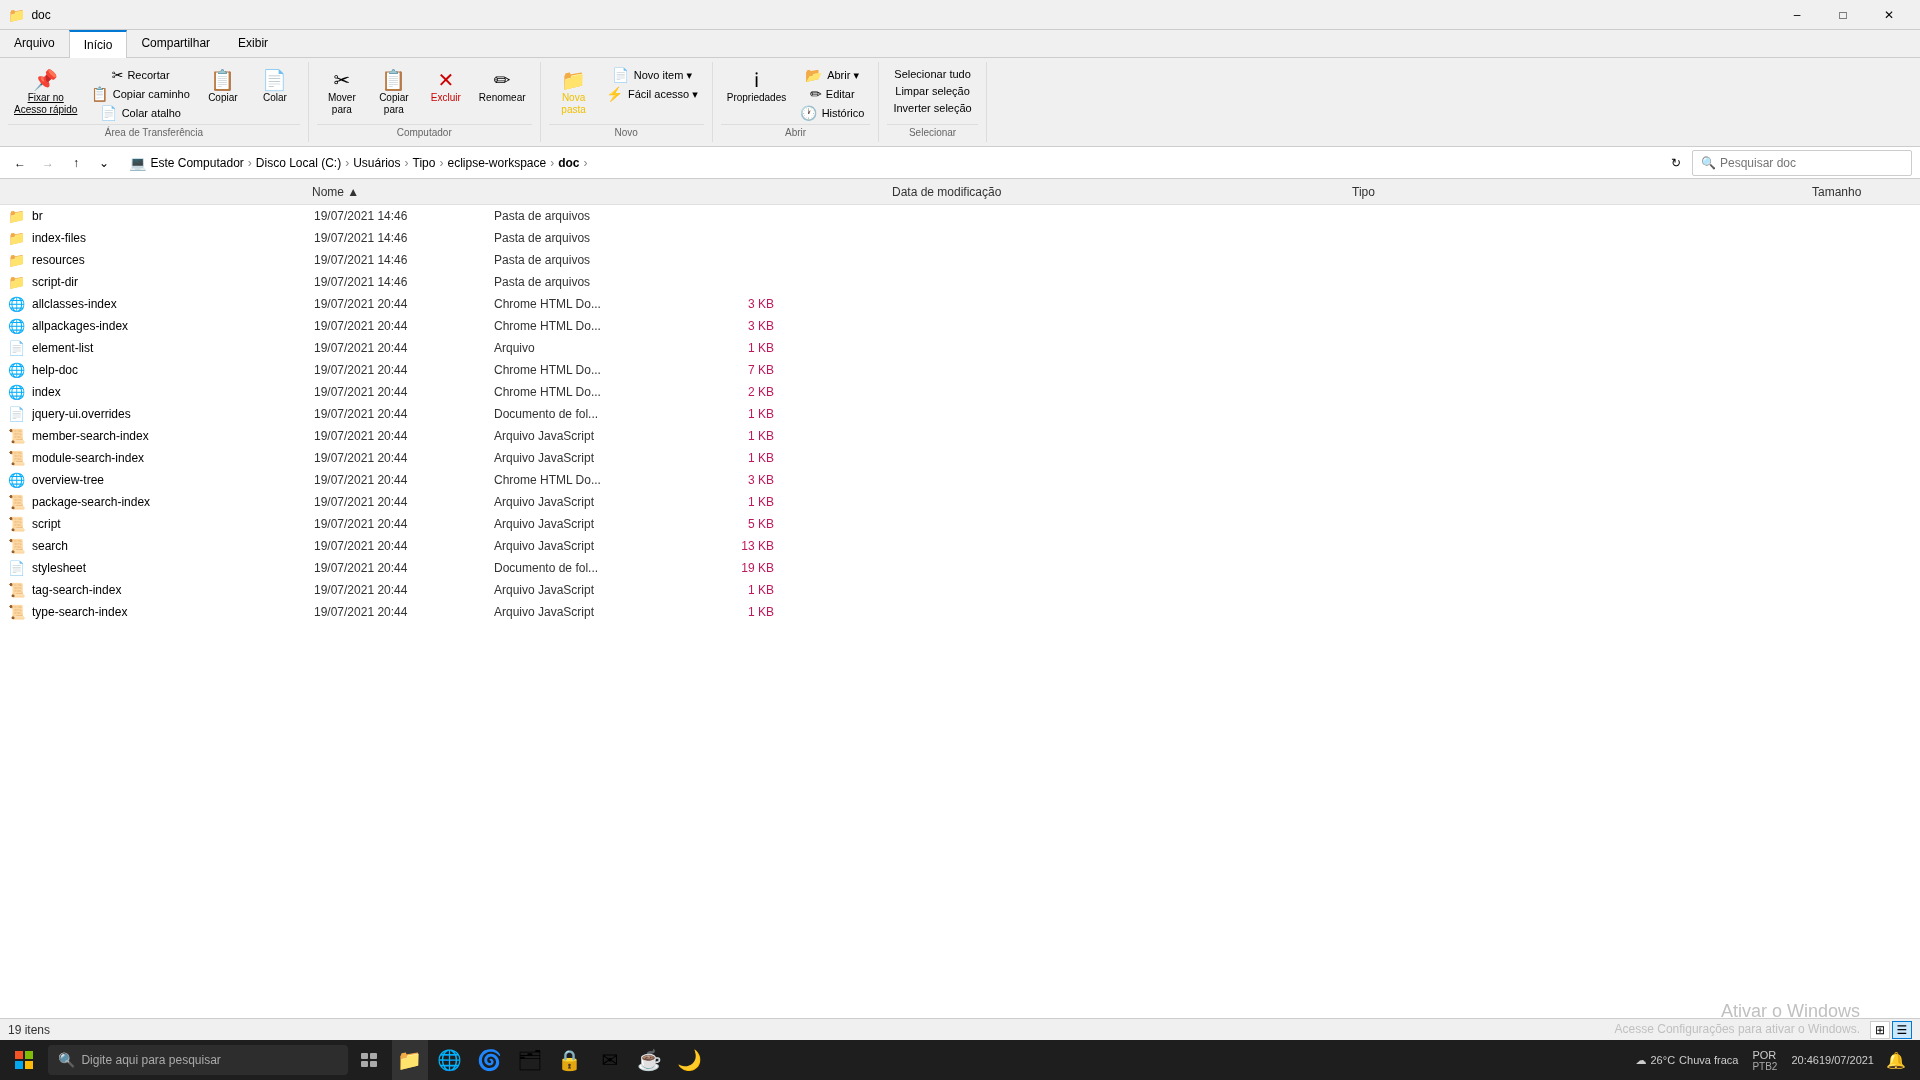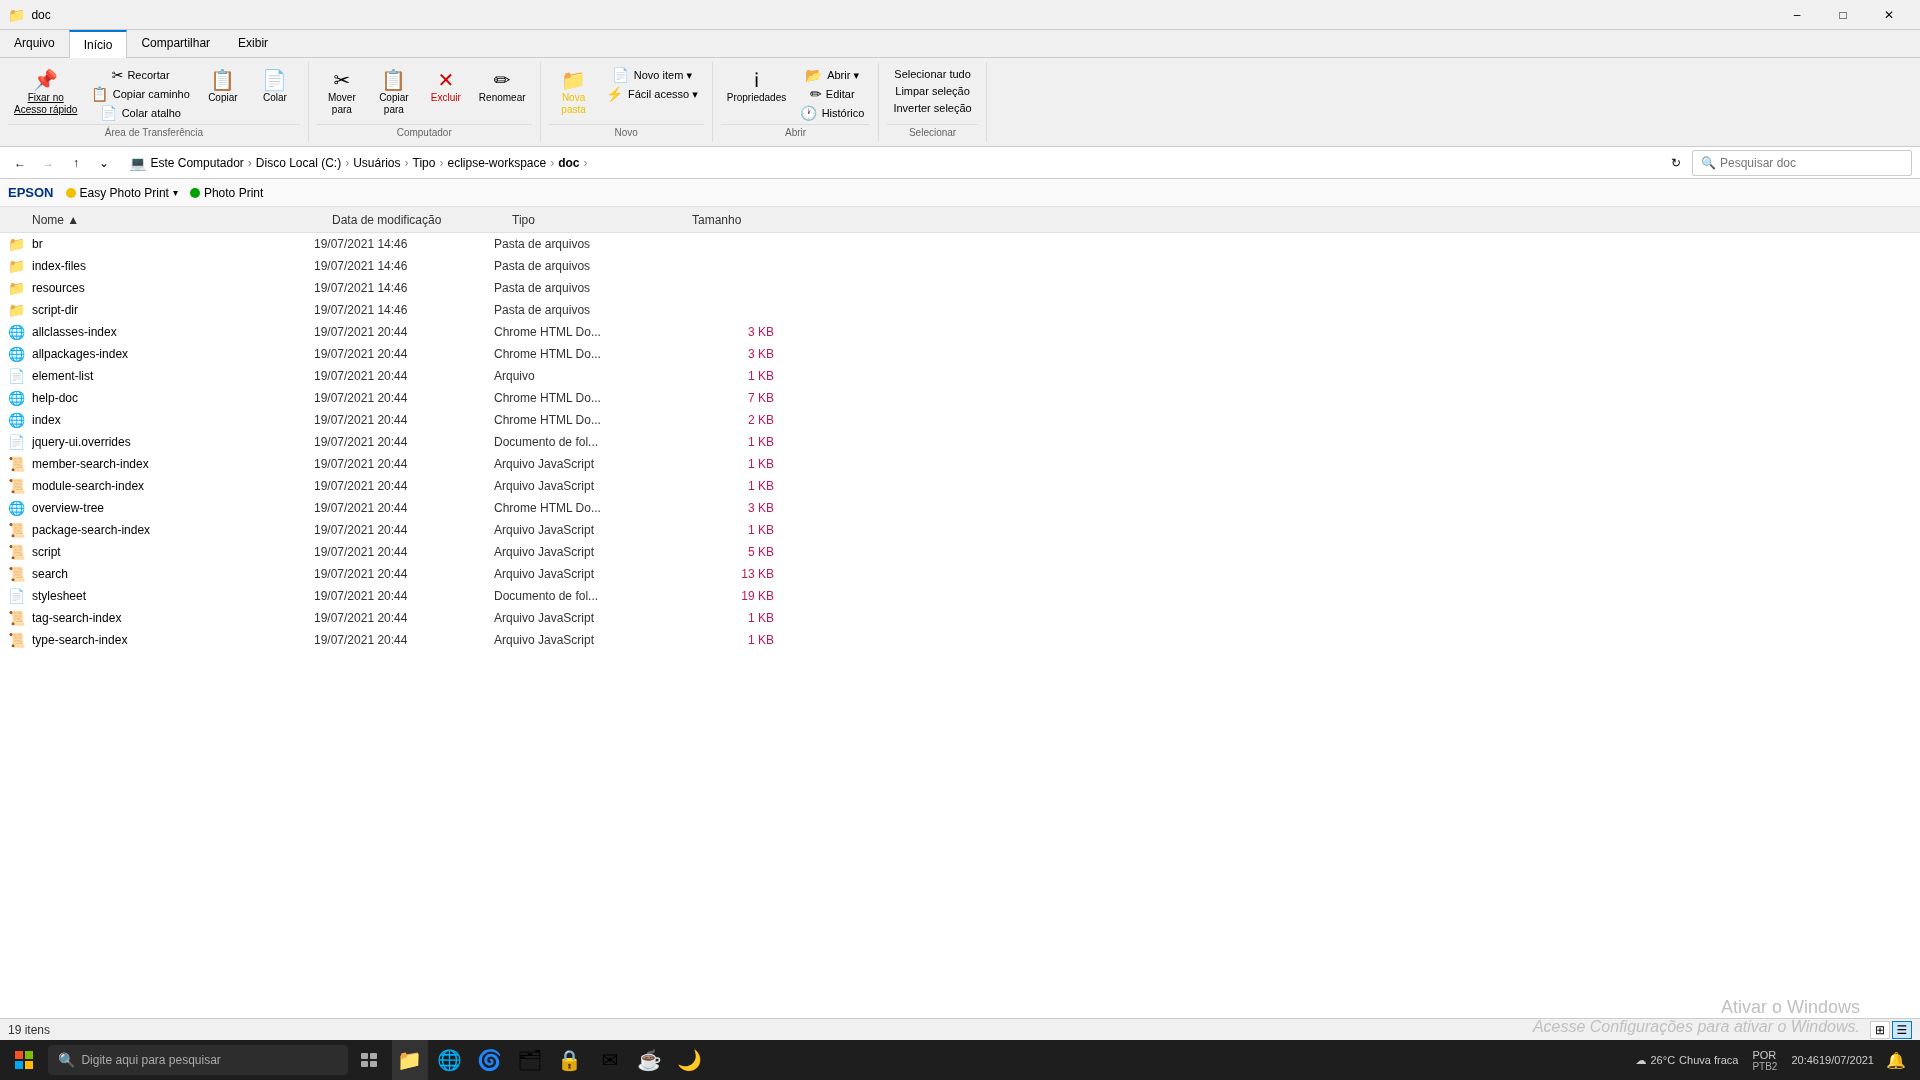--- a/index.html
+++ b/index.html
@@ -45,21 +45,21 @@
     .epson-bar { height: 28px; display: flex; align-items: center; padding: 0 8px; gap: 12px; border-bottom: 1px solid #e0e0e0; background: #f9f9f9; }
     .epson-logo { font-weight: bold; font-size: 13px; color: #003087; }
     .epson-item { display: flex; align-items: center; gap: 4px; font-size: 12px; cursor: pointer; }
     .epson-item-dot { width: 10px; height: 10px; border-radius: 50%; }
     .epson-item-dot.yellow { background: #f0c000; }
     .epson-item-dot.green { background: #00a000; }
 
     
     .file-list-area { display: flex; flex: 1; overflow: hidden; }
     .file-list { flex: 1; overflow-y: auto; padding: 0; }
-    .file-list-header { display: flex; align-items: center; height: 26px; border-bottom: 1px solid #e0e0e0; background: #f0f0f0; padding: 0 8px; cursor: pointer; }
+    .file-list-header { display: flex; align-items: center; height: 26px; border-bottom: 1px solid #e0e0e0; background: #f0f0f0; padding: 0 8px; cursor: pointer; justify-content: space-between; }
     .file-list-header-col { font-size: 12px; color: #333; }
     .col-name { width: 300px; }
     .col-date { width: 180px; }
     .col-type { width: 180px; }
     .col-size { width: 100px; }
     .file-row { display: flex; align-items: center; height: 22px; padding: 0 8px; cursor: pointer; }
     .file-icon { width: 18px; height: 18px; margin-right: 6px; display: flex; align-items: center; justify-content: center; font-size: 14px; }
     .file-name { width: 282px; font-size: 12px; white-space: nowrap; overflow: hidden; text-overflow: ellipsis; }
     .file-date { width: 180px; font-size: 12px; color: #333; }
     .file-type { width: 180px; font-size: 12px; color: #333; }
@@ -81,21 +81,21 @@
     .taskbar-spacer { flex: 1; }
     .taskbar-right { display: flex; align-items: center; gap: 4px; height: 40px; padding: 0 8px; }
     .taskbar-weather { display: flex; align-items: center; gap: 4px; font-size: 11px; color: #ccc; padding: 0 6px; }
     .taskbar-clock { display: flex; flex-direction: row; align-items: flex-end; font-size: 11px; color: #ccc; padding: 0 6px; }
     .taskbar-lang { font-size: 11px; color: #ccc; padding: 0 4px; }
     .taskbar-notif { width: 24px; height: 40px; display: flex; align-items: center; justify-content: center; cursor: pointer; }
 
     
     .watermark { position: absolute; bottom: 44px; right: 60px; text-align: right; color: #c0c0c0; }
     .watermark-line1 { font-size: 18px; }
-    .watermark-line2 { font-size: 16px; font-style: italic; }
+    .watermark-line2 { font-size: 12px; }
 
     .main-area { display: flex; flex-direction: column; height: calc(1080px - 40px); }
   </style>
 </head>
 <body>
 
 <div class="main-area">
 
   <div class="title-bar">
     <span style="font-size:14px; margin-right:6px;">📁</span>
@@ -254,32 +254,20 @@
       <span style="font-weight:600;">doc</span>
       <span class="breadcrumb-sep">›</span>
     </div>
     <div class="nav-btn">↻</div>
     <div class="search-box">
       <span>🔍</span>
       <input type="text" placeholder="Pesquisar doc" style="">
     </div>
   </div>
 
-  <div class="epson-bar">
-    <span class="epson-logo">EPSON</span>
-    <div class="epson-item">
-      <div class="epson-item-dot yellow"></div>
-      <span>Easy Photo Print</span>
-      <span style="font-size:10px;">▾</span>
-    </div>
-    <div class="epson-item">
-      <div class="epson-item-dot green"></div>
-      <span>Photo Print</span>
-    </div>
-  </div>
 
   <div class="file-list-area">
     <div class="file-list">
 
       <div class="file-list-header">
         <div class="file-icon"></div>
         <div class="col-name file-list-header-col">Nome <span>▲</span></div>
         <div class="col-date file-list-header-col">Data de modificação</div>
         <div class="col-type file-list-header-col">Tipo</div>
         <div class="col-size file-list-header-col">Tamanho</div>

